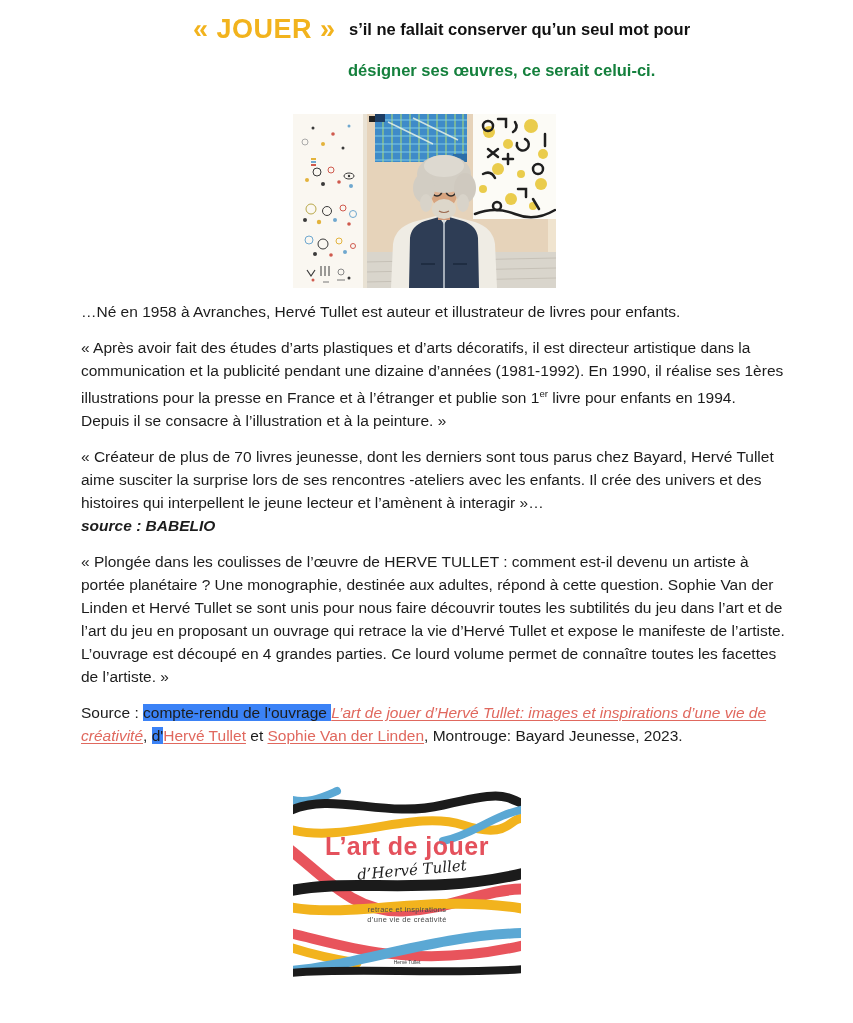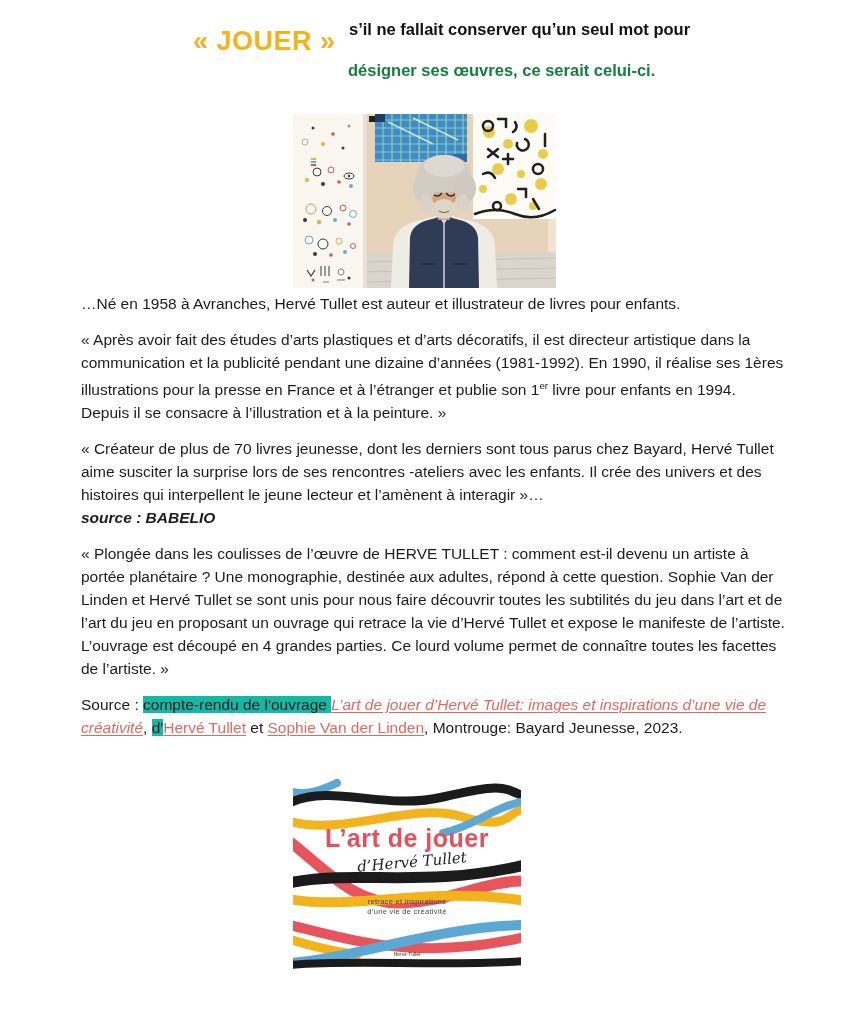--- a/index.html
+++ b/index.html
@@ -6,30 +6,30 @@
   body{
     width:853px;height:1023px;overflow:hidden;background:#ffffff;
     font-family:"Liberation Sans",sans-serif;color:#1c1c1c;
     -webkit-font-smoothing:antialiased;
   }
   .content{position:relative;margin-left:81px;width:705px;}
   .page-title{
     margin:16px 0 0 -3px;font-size:22px;font-weight:bold;color:#F2B31D;letter-spacing:.3px;
   }
   .subhead{position:relative;height:97px;margin-top:6px;}
-  .quote-word{position:absolute;left:112px;top:20px;font-size:27px;font-weight:bold;color:#F2B31D;letter-spacing:.5px;}
+  .quote-word{position:absolute;left:112px;top:8px;font-size:27px;font-weight:bold;color:#F2B31D;letter-spacing:.5px;}
   .tagline-1{position:absolute;left:268px;top:14px;font-size:16.5px;font-weight:bold;color:#111;}
   .tagline-2{position:absolute;left:267px;top:55px;font-size:16.5px;font-weight:bold;color:#15803d;}
   .photo{display:block;margin:11px 0 0 212px;width:263px;height:174px;}
   .photo svg{display:block;}
   p.body-par{font-size:15.5px;line-height:23px;margin:13px 0 0 0;}
-  p.first-par{margin-top:4px;}
+  p.first-par{margin-top:12px;}
   .babelio{display:block;font-weight:bold;font-style:italic;}
   sup.ord{font-size:.62em;}
-  .hl{background:#14b8a6;}
+  .hl{background:#3b82f6;}
   a.doc-link{color:#E0685E;text-decoration:underline;text-underline-offset:2px;}
   a.book-link{font-style:italic;}
   .book-cover{position:relative;width:228px;height:192px;margin:38px 0 0 212px;text-decoration:underline;}
   .book-cover svg{position:absolute;left:0;top:0;}
   .cover-title{
     position:absolute;top:47px;left:0;width:100%;text-align:center;
     font-size:25px;font-weight:bold;color:#E4515C;letter-spacing:.5px;z-index:2;
   }
   .cover-script{
     position:absolute;top:76px;left:34px;width:170px;text-align:center;z-index:2;

